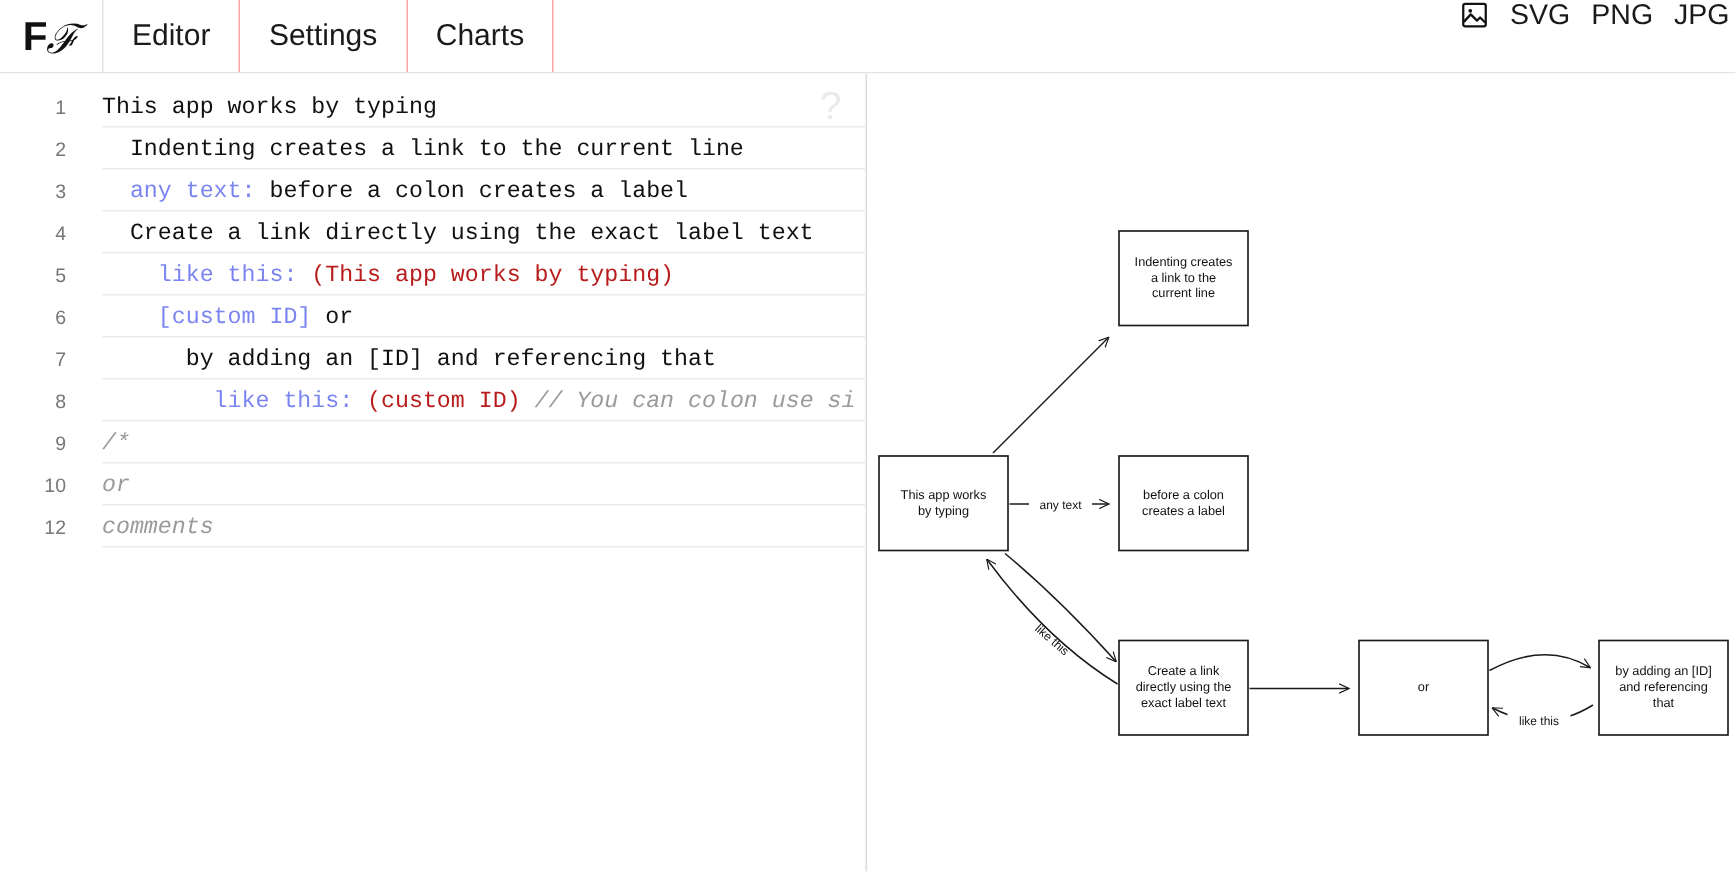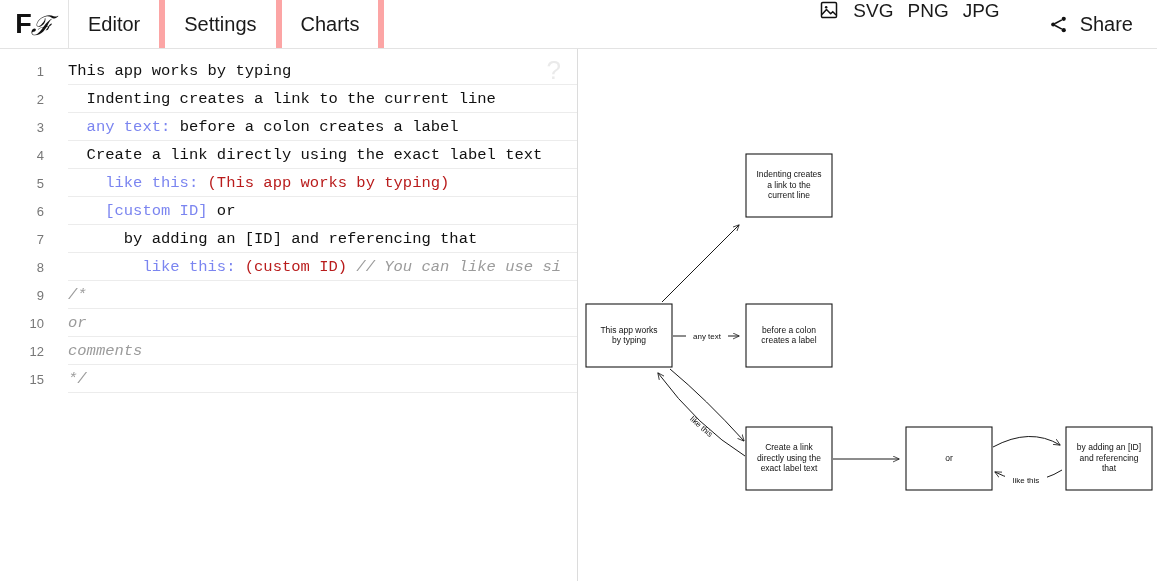--- a/index.html
+++ b/index.html
@@ -19,21 +19,21 @@
   .logo{
     width:69px; flex:0 0 69px; display:flex; align-items:center; justify-content:center;
     border-right:1px solid #e3e3e3; user-select:none;
   }
   .logo .f1{ font-family:"Liberation Sans",sans-serif; font-weight:bold; font-size:27px; color:#111; letter-spacing:-1px;}
   .logo .f2{ font-family:"Liberation Serif",serif; font-style:italic; font-size:27px; color:#111; margin-left:0px;}
 
   .navtab{
     display:flex; align-items:center; justify-content:center;
     padding:0 19px; font-size:20px; color:#1a1a1a;
-    border-right:6px solid #fca5a5; cursor:pointer; white-space:nowrap;
+    border-right:1px solid #fca5a5; cursor:pointer; white-space:nowrap;
   }
 
   #header-spacer{ flex:1 1 auto; }
 
   #export-group{ display:flex; align-items:flex-start; gap:14px; padding-right:4px; }
   .img-icon{ width:20px; height:20px; display:block; }
   .export-link{ font-size:19px; color:#1a1a1a; cursor:pointer; white-space:nowrap; }
 
   #share-group{ display:flex; align-items:center; gap:11px; padding-left:44px; padding-right:24px; cursor:pointer; }
   .share-icon{ width:21px; height:21px; display:block; }
@@ -115,32 +115,20 @@
           <rect x="3" y="3" width="18" height="18" rx="1.5"></rect>
           <circle cx="8.6" cy="8.6" r="1.5" fill="#111" stroke="none"></circle>
           <path d="M3.5 17.5 L9 11.5 L14 16.5 L16.5 14 L20.5 18" stroke-linejoin="round"></path>
         </svg>
       </span>
       <span class="export-link">SVG</span>
       <span class="export-link">PNG</span>
       <span class="export-link">JPG</span>
     </div>
 
-    <div id="share-group">
-      <span>
-        <svg class="share-icon" viewBox="0 0 24 24" fill="none" stroke="#111" stroke-width="1.9">
-          <circle cx="18" cy="5.5" r="2.4" fill="#111" stroke="none"></circle>
-          <circle cx="6" cy="12" r="2.4" fill="#111" stroke="none"></circle>
-          <circle cx="18" cy="18.5" r="2.4" fill="#111" stroke="none"></circle>
-          <path d="M15.9 6.7 L8.1 10.8"></path>
-          <path d="M8.1 13.2 L15.9 17.3"></path>
-        </svg>
-      </span>
-      <span id="share-label">Share</span>
-    </div>
   </div>
 
   <div id="split">
 
     <div id="editor-pane">
       <div id="help-badge">?</div>
       <div id="code-rows">
           <div class="code-row">
             <div class="ln">1</div>
             <div class="code"><span class="tok-plain">This app works by typing</span></div>
@@ -171,41 +159,36 @@
             <div class="code"><span class="tok-label">    [custom ID]</span><span class="tok-plain"> or</span></div>
             <div class="rule"></div>
           </div>
           <div class="code-row">
             <div class="ln">7</div>
             <div class="code"><span class="tok-plain">      by adding an [ID] and referencing that</span></div>
             <div class="rule"></div>
           </div>
           <div class="code-row">
             <div class="ln">8</div>
-            <div class="code"><span class="tok-label">        like this:</span><span class="tok-ref"> (custom ID)</span><span class="tok-comment"> // You can like use si</span></div>
+            <div class="code"><span class="tok-label">        like this:</span><span class="tok-ref"> (custom ID)</span><span class="tok-comment"> // You can colon use si</span></div>
             <div class="rule"></div>
           </div>
           <div class="code-row">
             <div class="ln">9</div>
             <div class="code"><span class="tok-comment">/*</span></div>
             <div class="rule"></div>
           </div>
           <div class="code-row">
             <div class="ln">10</div>
             <div class="code"><span class="tok-comment">or</span></div>
             <div class="rule"></div>
           </div>
           <div class="code-row">
             <div class="ln">12</div>
             <div class="code"><span class="tok-comment">comments</span></div>
-            <div class="rule"></div>
-          </div>
-          <div class="code-row">
-            <div class="ln">15</div>
-            <div class="code"><span class="tok-comment">*/</span></div>
             <div class="rule"></div>
           </div>
         </div>
     </div>
 
     <div id="canvas-pane">
       <svg id="diagram" viewBox="0 0 579 531">
         <defs>
           <marker id="arw" viewBox="0 0 10 10" refX="9" refY="5" markerWidth="7" markerHeight="7" orient="auto-start-reverse">
             <path d="M0,0.6 L9.5,5 L0,9.4" fill="none" stroke="#1a1a1a" stroke-width="1.1"></path>

